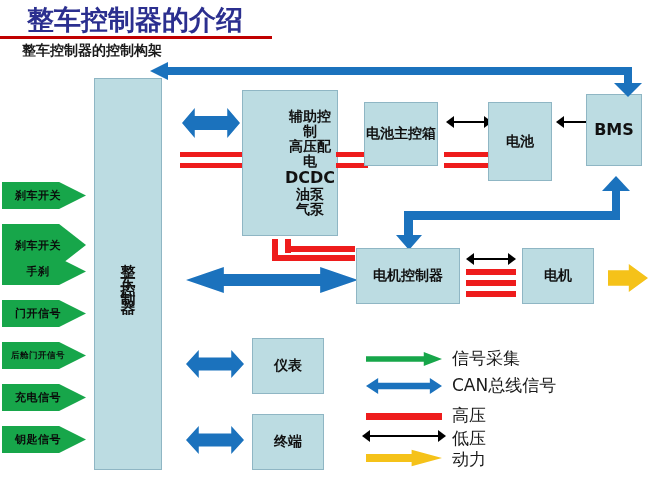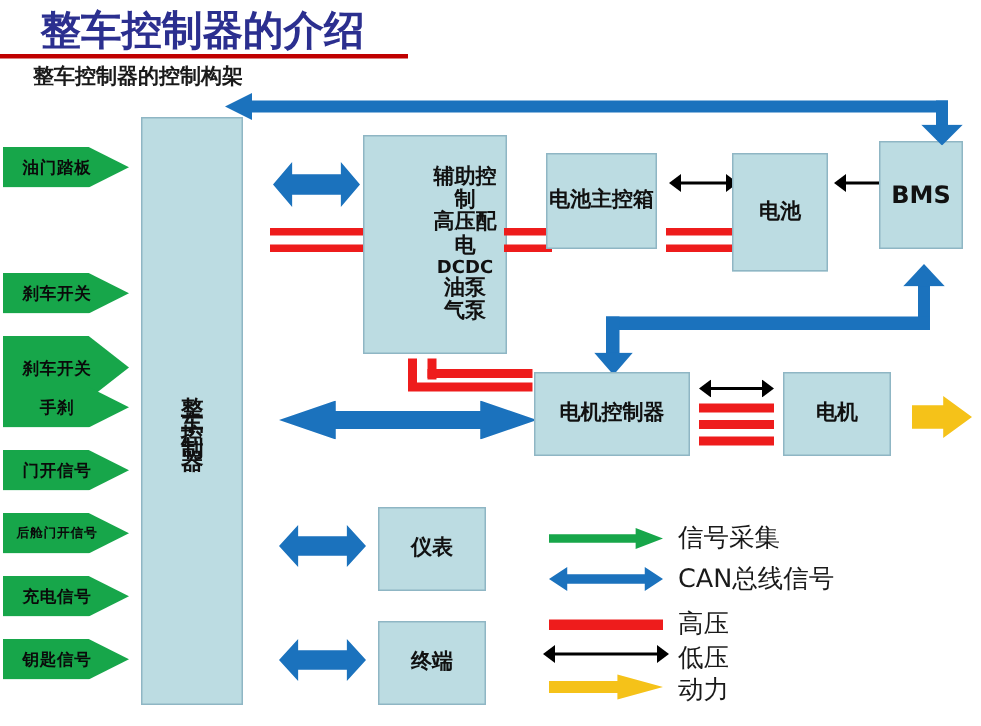--- a/index.html
+++ b/index.html
@@ -116,23 +116,20 @@
 </style>
 </head>
 <body>
 
 <div id="stage">
 
   <div class="abs" id="title">整车控制器的介绍</div>
   <div class="abs" id="title-rule"></div>
   <div class="abs" id="subtitle">整车控制器的控制构架</div>
 
-  <div class="abs garrow" style="left:2px;top:98px;width:84px;height:27px;">
-    <span>油门踏板</span>
-  </div>
   <div class="abs garrow" style="left:2px;top:182px;width:84px;height:27px;">
     <span>刹车开关</span>
   </div>
   <div class="abs garrow" style="left:2px;top:224px;width:84px;height:42px;">
     <span>刹车开关</span>
   </div>
   <div class="abs garrow" style="left:2px;top:258px;width:84px;height:27px;">
     <span>手刹</span>
   </div>
   <div class="abs garrow" style="left:2px;top:300px;width:84px;height:27px;">
@@ -153,21 +150,21 @@
   </div>
 
   <div class="abs dblarrow" style="left:182px;top:108px;width:58px;height:30px;"></div>
 
   <div class="abs redbar" style="left:180px;top:152px;width:62px;height:5px;"></div>
   <div class="abs redbar" style="left:180px;top:163px;width:62px;height:5px;"></div>
 
   <div class="abs box" style="left:242px;top:90px;width:96px;height:146px;flex-direction:column;font-size:14px;padding-left:40px;">
     <span>辅助控制</span>
     <span>高压配电</span>
-    <span style="font-size:12px;">DCDC</span>
+    <span style="font-size:16px;">DCDC</span>
     <span>油泵</span>
     <span>气泵</span>
   </div>
 
   <div class="abs redbar" style="left:336px;top:152px;width:32px;height:5px;"></div>
   <div class="abs redbar" style="left:336px;top:163px;width:32px;height:5px;"></div>
 
   <div class="abs box" style="left:364px;top:102px;width:74px;height:64px;flex-direction:column;">
     <span style="writing-mode:horizontal-tb;">电池主控箱</span>
   </div>

